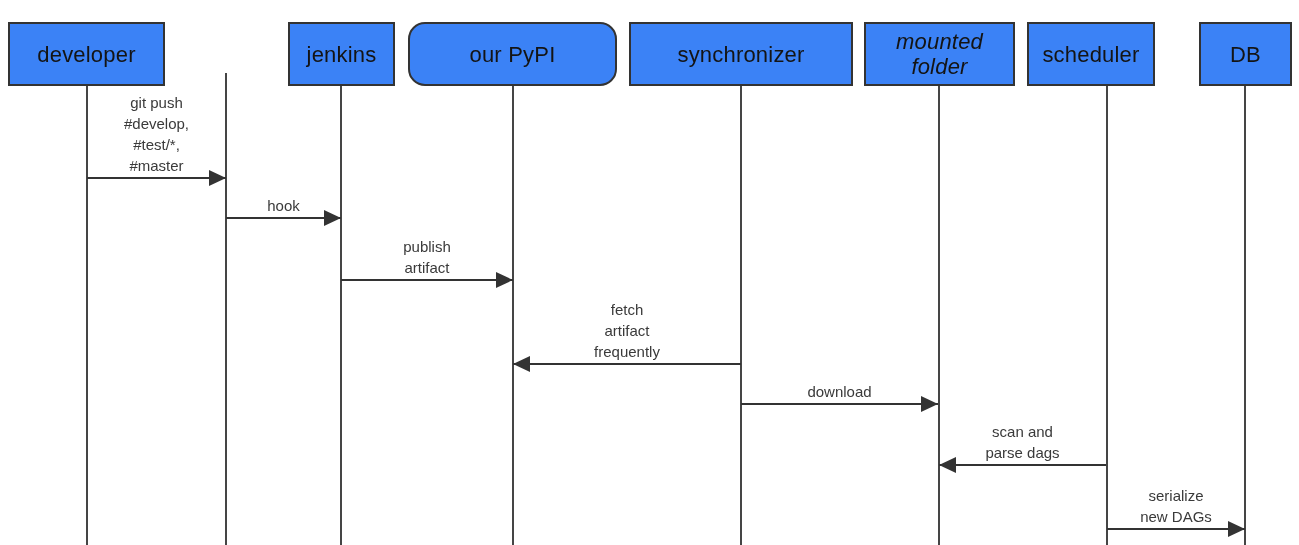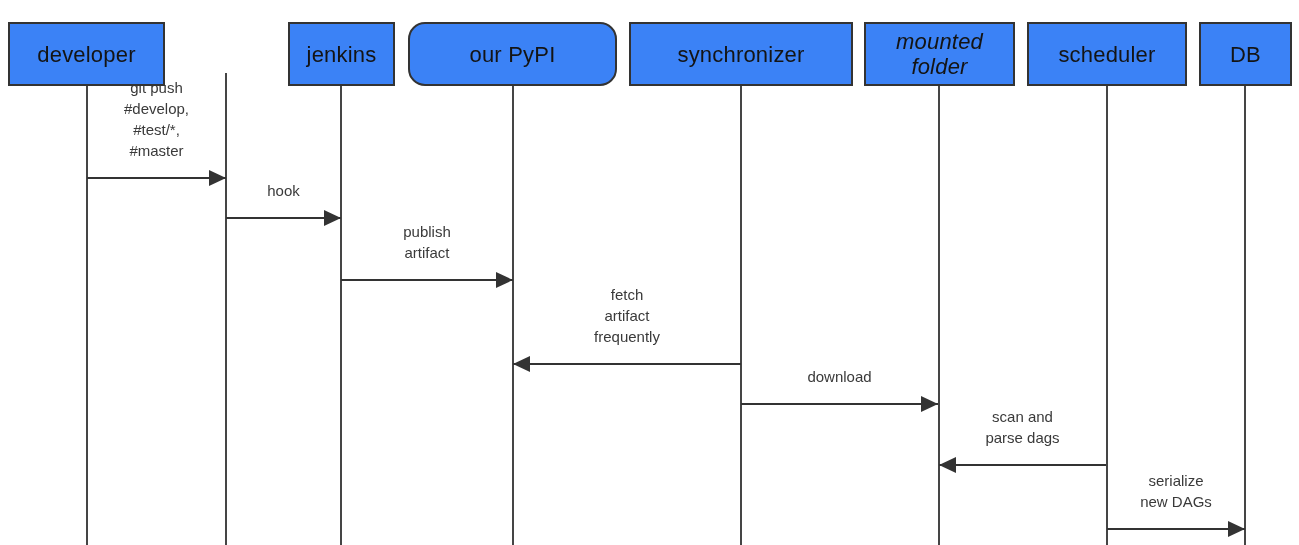--- a/index.html
+++ b/index.html
@@ -55,21 +55,21 @@
     position:absolute;
     left:0;
     right:0;
     top:-2px;
     border-top:2px solid var(--line);
   }
   .msg-label{
     position:absolute;
     left:0;
     right:0;
-    bottom:18px;
+    bottom:3px;
     text-align:center;
     white-space:pre-line;
     font-size:15px;
     line-height:21px;
     color:var(--msg-text);
   }
   .arrowhead{
     position:absolute;
     width:0;
     height:0;
@@ -109,21 +109,21 @@
   <div class="actor" style="left:408px;width:209px;border-radius:17px;">
     <span class="actor-label">our PyPI</span>
   </div>
   <div class="actor" style="left:629px;width:224px;">
     <span class="actor-label">synchronizer</span>
   </div>
   <div class="actor" style="left:864px;width:151px;font-style:italic;">
     <span class="actor-label">mounted
 folder</span>
   </div>
-  <div class="actor" style="left:1027px;width:160px;">
+  <div class="actor" style="left:1027px;width:128px;">
     <span class="actor-label">scheduler</span>
   </div>
   <div class="actor" style="left:1199px;width:93px;">
     <span class="actor-label">DB</span>
   </div>
 
   <div class="msg" style="left:87px;top:179px;width:139px;">
     <div class="msg-label">git push
 #develop,
 #test/*,

